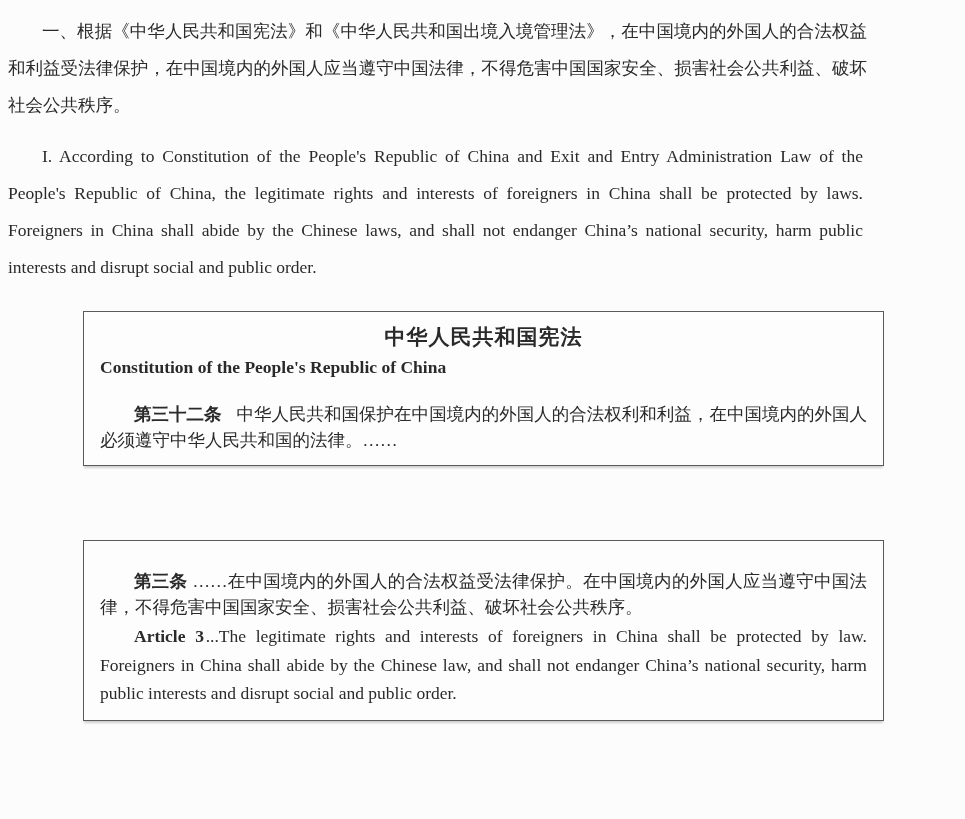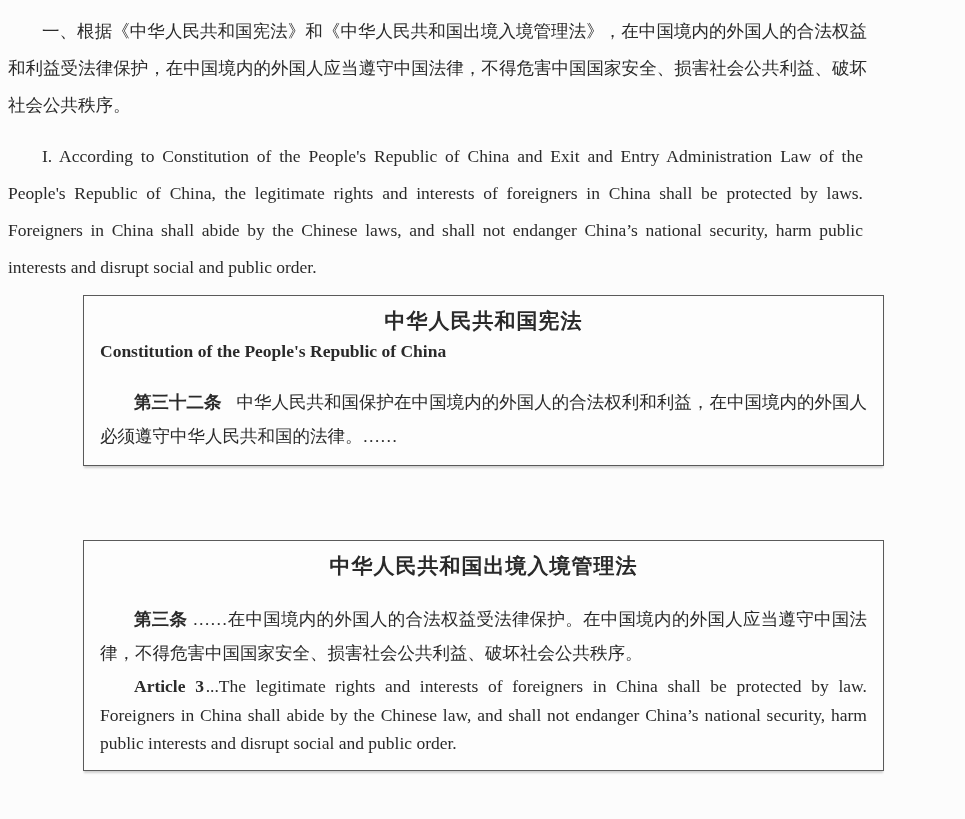--- a/index.html
+++ b/index.html
@@ -30,21 +30,21 @@
   .intro-en {
     margin: 14px 4px 0 0;
     font-size: 17.5px;
     line-height: 37px;
     text-indent: 34px;
     text-align: justify;
   }
   .law-box {
     box-sizing: border-box;
     width: 801px;
-    margin: 9px 0 0 75px;
+    margin: 25px 0 0 75px;
     border: 1px solid #5a5a5a;
     background: #fdfdfd;
     padding: 7px 16px 12px 16px;
     box-shadow: 0 3px 2px -1px rgba(0,0,0,0.18);
   }
   .law-box.second {
     margin-top: 74px;
   }
   .box-title-zh {
     font-size: 21px;
@@ -56,21 +56,21 @@
   }
   .box-title-en {
     font-size: 17.5px;
     font-weight: bold;
     text-align: left;
     line-height: 28px;
   }
   .box-zh {
     margin: 20px 0 0 0;
     font-size: 17.5px;
-    line-height: 34px;
+    line-height: 26px;
     text-indent: 34px;
     text-align: justify;
   }
   .box-en {
     margin: 2px 0 0 0;
     font-size: 17.5px;
     line-height: 28.5px;
     text-indent: 34px;
     text-align: justify;
   }
@@ -88,18 +88,17 @@
 
   <p class="intro-en">I. According to Constitution of the People's Republic of China and Exit and Entry Administration Law of the People's Republic of China, the legitimate rights and interests of foreigners in China shall be protected by laws. Foreigners in China shall abide by the Chinese laws, and shall not endanger China’s national security, harm public interests and disrupt social and public order.</p>
 
   <div class="law-box">
     <div class="box-title-zh">中华人民共和国宪法</div>
     <div class="box-title-en">Constitution of the People's Republic of China</div>
     <p class="box-zh"><span class="lbl-zh-wide">第三十二条</span><span>中华人民共和国保护在中国境内的外国人的合法权利和利益，在中国境内的外国人必须遵守中华人民共和国的法律。……</span></p>
   </div>
 
   <div class="law-box second">
-    <div class="box-title-zh">中华人民共和国出境入境管理法</div>
     <p class="box-zh"><span class="lbl-zh">第三条</span><span>……在中国境内的外国人的合法权益受法律保护。在中国境内的外国人应当遵守中国法律，不得危害中国国家安全、损害社会公共利益、破坏社会公共秩序。</span></p>
     <p class="box-en"><span class="lbl-en-tight">Article 3</span><span>...The legitimate rights and interests of foreigners in China shall be protected by law. Foreigners in China shall abide by the Chinese law, and shall not endanger China’s national security, harm public interests and disrupt social and public order.</span></p>
   </div>
 
 </div>
 
 </body></html>

